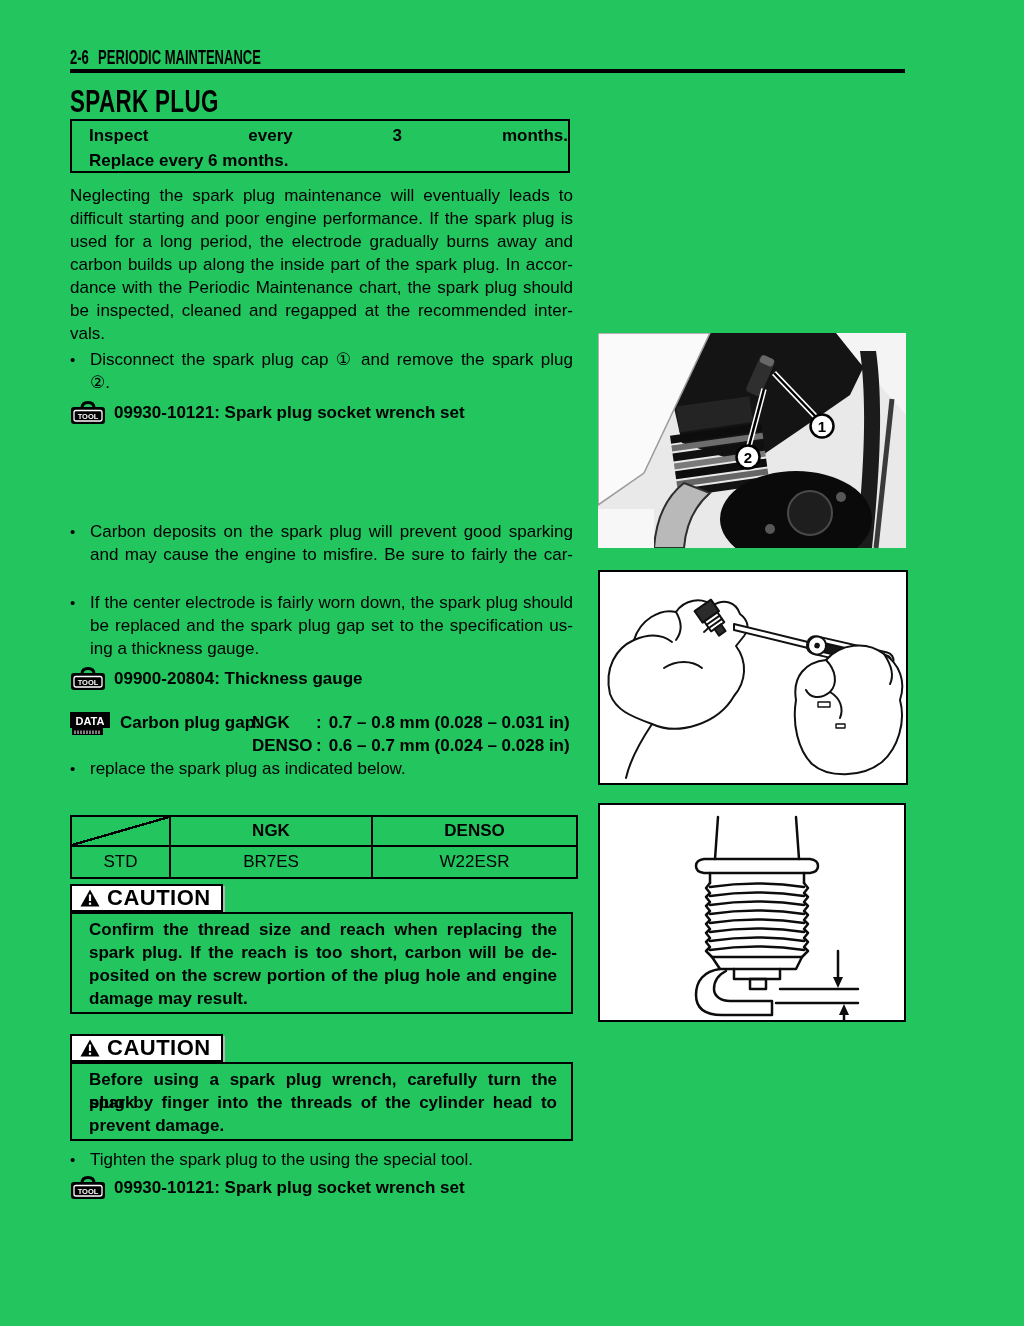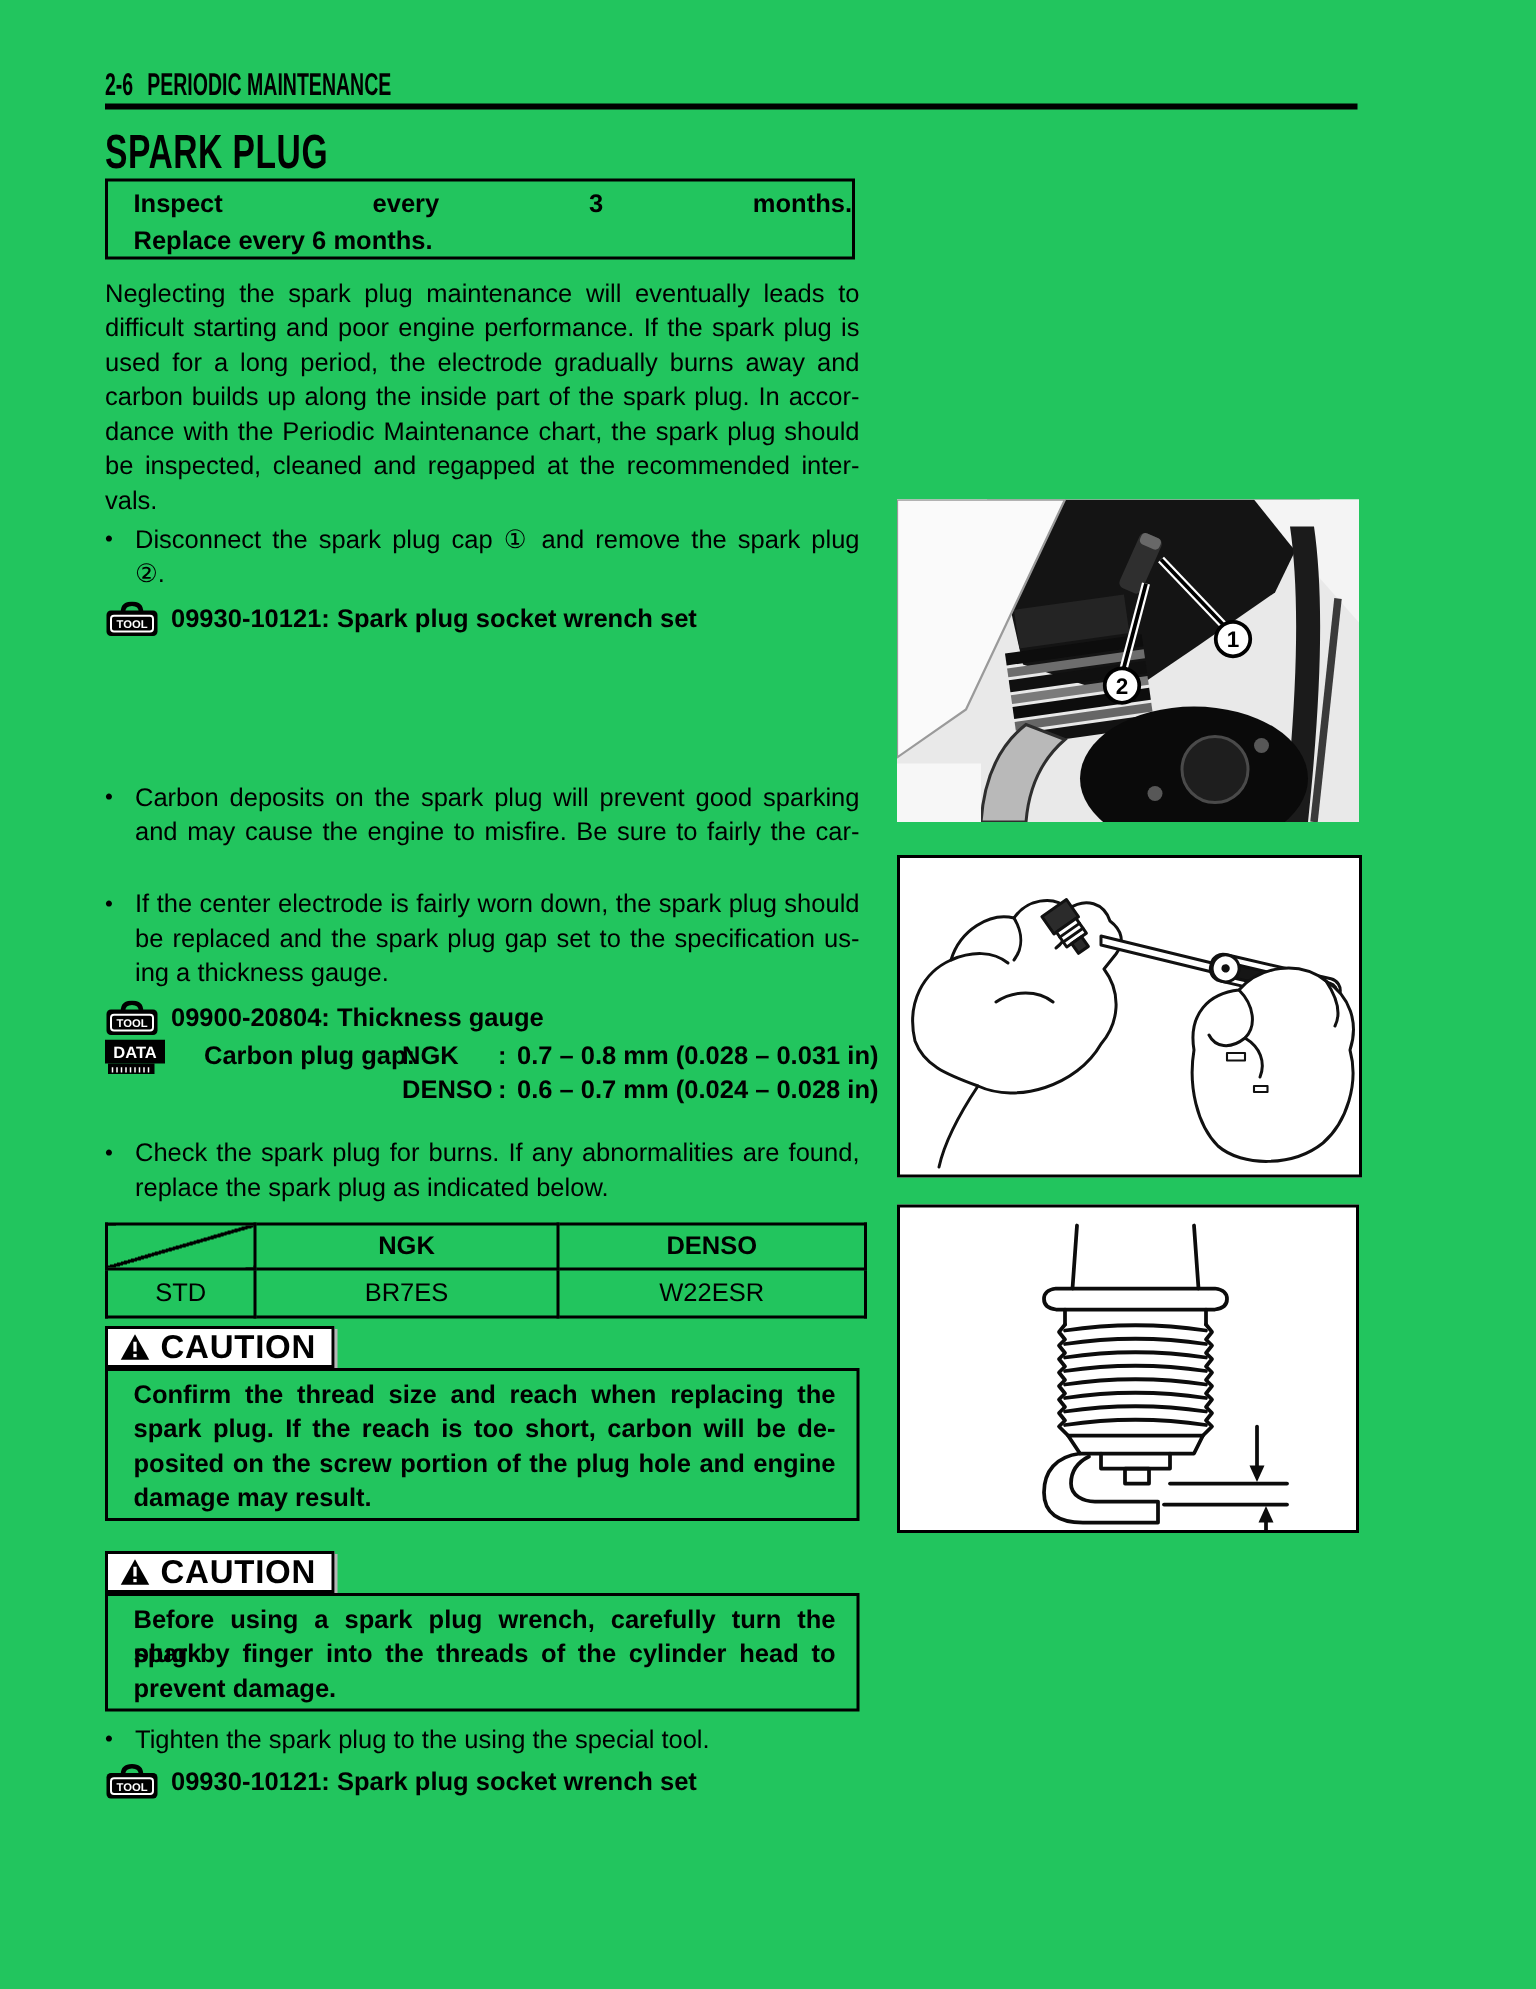--- a/index.html
+++ b/index.html
@@ -124,21 +124,21 @@
   <div class="toolrow" style="top:667px;">
     <svg width="36" height="24" viewBox="0 0 36 24">
       <path d="M12 7 Q12 1.5 18 1.5 Q24 1.5 24 7" fill="none" stroke="#000" stroke-width="3"></path>
       <rect x="1" y="6" width="34" height="17" rx="3" fill="#000"></rect>
       <rect x="4" y="9.5" width="28" height="10.5" rx="2" fill="none" stroke="#fff" stroke-width="1.3"></rect>
       <text x="18" y="17.8" text-anchor="middle" fill="#fff" font-size="7.5" font-weight="bold" font-family="Liberation Sans, sans-serif">TOOL</text>
     </svg>
     <span class="ttext">09900-20804: Thickness gauge</span>
   </div>
 
-  <div class="specrow" style="top:692px;gap:16px;">
+  <div class="specrow" style="top:711px;">
     <svg class="spec-icon" width="40" height="26" viewBox="0 0 40 26">
       <rect x="0" y="0" width="40" height="16" fill="#000"></rect>
       <text x="20" y="12.5" text-anchor="middle" fill="#fff" font-size="11" font-weight="bold" font-family="Liberation Sans, sans-serif">DATA</text>
       <rect x="2" y="16" width="31" height="7" fill="#000"></rect>
       <g stroke="#fff" stroke-width="1">
         <line x1="5" y1="18.5" x2="5" y2="22"></line>
           <line x1="8" y1="18.5" x2="8" y2="22"></line>
         <line x1="11" y1="18.5" x2="11" y2="22"></line>
           <line x1="14" y1="18.5" x2="14" y2="22"></line>
         <line x1="17" y1="18.5" x2="17" y2="22"></line>
@@ -160,21 +160,20 @@
         <span class="spec-make">DENSO</span>
         <span class="spec-sep">:</span>
         <span>0.6 – 0.7 mm (0.024 – 0.028 in)</span>
       </div>
     </div>
   </div>
 
   <div class="bullet" style="top:757px;">
     <span class="dot">•</span>
     <div class="bcontent">
-        <div class="tline j">Check the spark plug for burns. If any abnormalities are found,</div>
         <div class="tline">replace the spark plug as indicated below.</div>
       </div>
   </div>
 
   <table class="plug">
     <tbody>
         <tr>
       <td class="h c1 diag"></td>
       <td class="h c2">NGK</td>
       <td class="h c3">DENSO</td>

